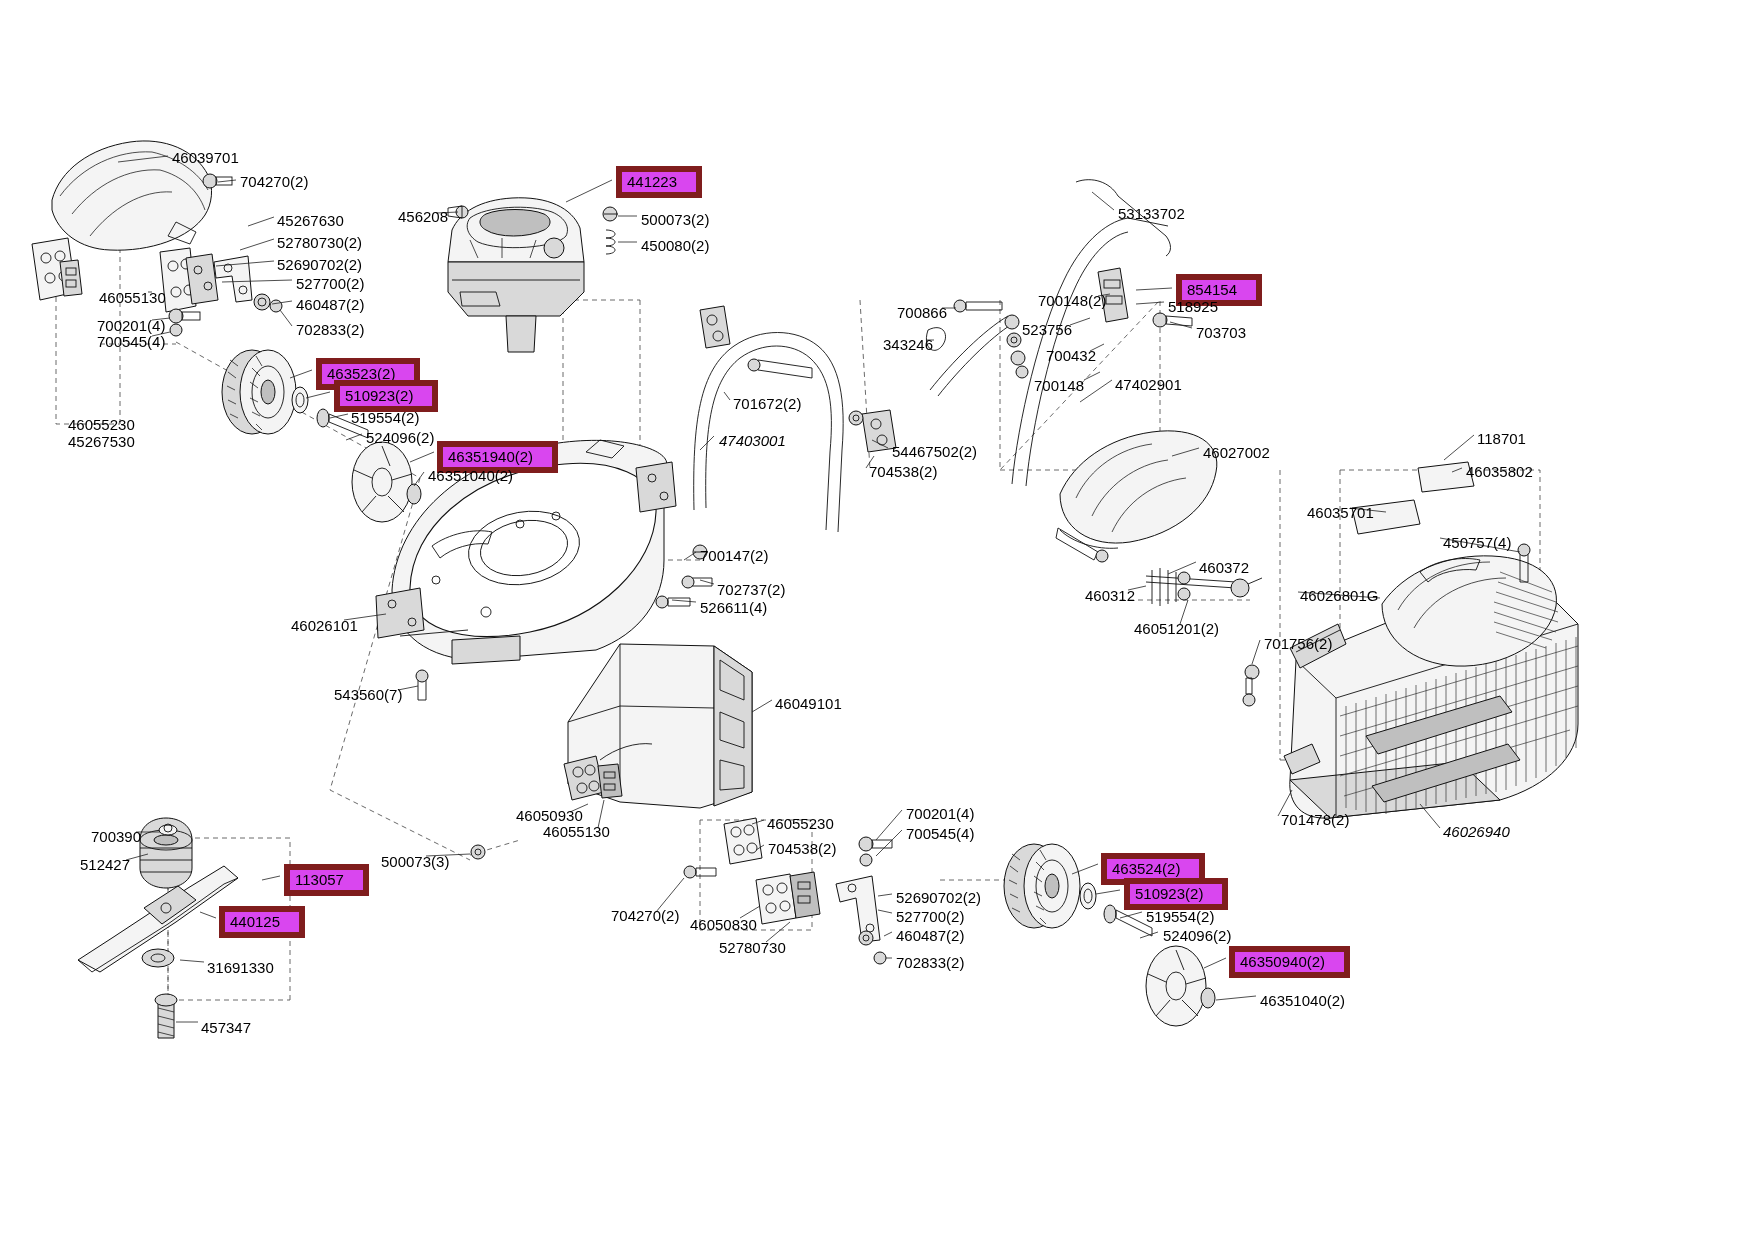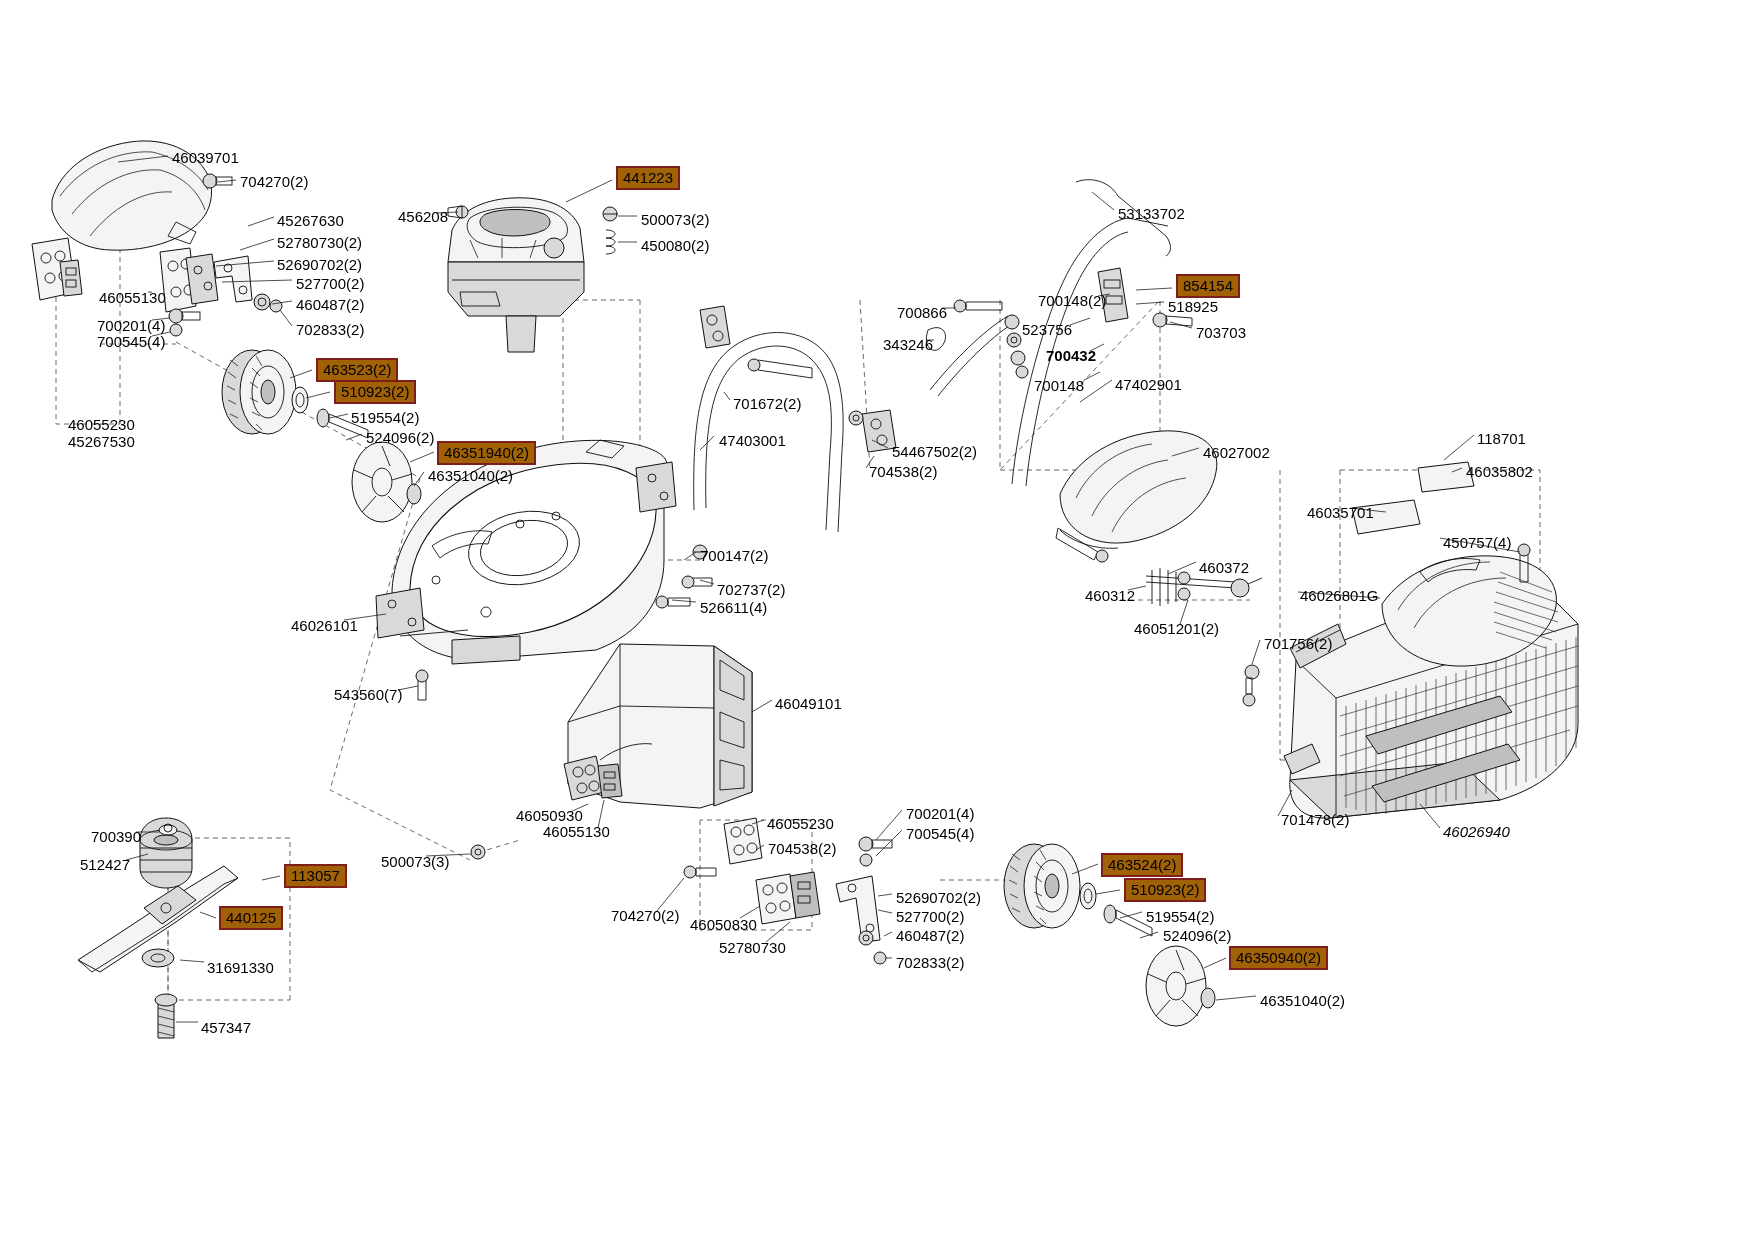--- a/index.html
+++ b/index.html
@@ -17,23 +17,23 @@
   }
   .lbl {
     position: absolute;
     font-family: "Liberation Sans", sans-serif;
     font-size: 15px;
     color: #000000;
     white-space: nowrap;
     line-height: 1;
   }
   .lbl.boxed {
-    border: 2px solid #7f1d1d;
-    padding: 2px 5px 3px 5px;
-    background: #a16207;
+    border: 6px solid #7f1d1d;
+    padding: 2px 19px 3px 5px;
+    background: #d946ef;
   }
   svg.art {
     position: absolute;
     left: 0;
     top: 0;
     width: 1754px;
     height: 1240px;
     pointer-events: none;
   }
   .ln-thin { stroke: #222222; stroke-width: 0.8; fill: none; }
@@ -485,31 +485,31 @@
     <span class="lbl boxed" style="left:334px;  top:380px;">510923(2)</span>
     <span class="lbl" style="left:351px;  top:410px;">519554(2)</span>
     <span class="lbl" style="left:366px;  top:430px;">524096(2)</span>
     <span class="lbl boxed" style="left:437px;  top:441px;">46351940(2)</span>
     <span class="lbl" style="left:428px;  top:468px;">46351040(2)</span>
     <span class="lbl" style="left:398px;  top:209px;">456208</span>
     <span class="lbl boxed" style="left:616px;  top:166px;">441223</span>
     <span class="lbl" style="left:641px;  top:212px;">500073(2)</span>
     <span class="lbl" style="left:641px;  top:238px;">450080(2)</span>
     <span class="lbl" style="left:733px;  top:396px;">701672(2)</span>
-    <span class="lbl" style="left:719px;  top:433px;">47403001</span>
+    <span class="lbl" style="left:719px;  top:433px;font-style:italic;">47403001</span>
     <span class="lbl" style="left:892px;  top:444px;">54467502(2)</span>
     <span class="lbl" style="left:869px;  top:464px;">704538(2)</span>
     <span class="lbl" style="left:897px;  top:305px;">700866</span>
     <span class="lbl" style="left:883px;  top:337px;text-align:right;">343246</span>
     <span class="lbl" style="left:1118px; top:206px;">53133702</span>
     <span class="lbl" style="left:1038px; top:293px;">700148(2)</span>
     <span class="lbl boxed" style="left:1176px; top:274px;">854154</span>
     <span class="lbl" style="left:1168px; top:299px;">518925</span>
     <span class="lbl" style="left:1022px; top:322px;">523756</span>
-    <span class="lbl" style="left:1046px; top:348px;font-weight:bold;">700432</span>
+    <span class="lbl" style="left:1046px; top:348px;">700432</span>
     <span class="lbl" style="left:1196px; top:325px;">703703</span>
     <span class="lbl" style="left:1034px; top:378px;">700148</span>
     <span class="lbl" style="left:1115px; top:377px;">47402901</span>
     <span class="lbl" style="left:1203px; top:445px;">46027002</span>
     <span class="lbl" style="left:1477px; top:431px;">118701</span>
     <span class="lbl" style="left:1466px; top:464px;">46035802</span>
     <span class="lbl" style="left:1307px; top:505px;">46035701</span>
     <span class="lbl" style="left:1443px; top:535px;">450757(4)</span>
     <span class="lbl" style="left:1199px; top:560px;">460372</span>
     <span class="lbl" style="left:1085px; top:588px;">460312</span>

